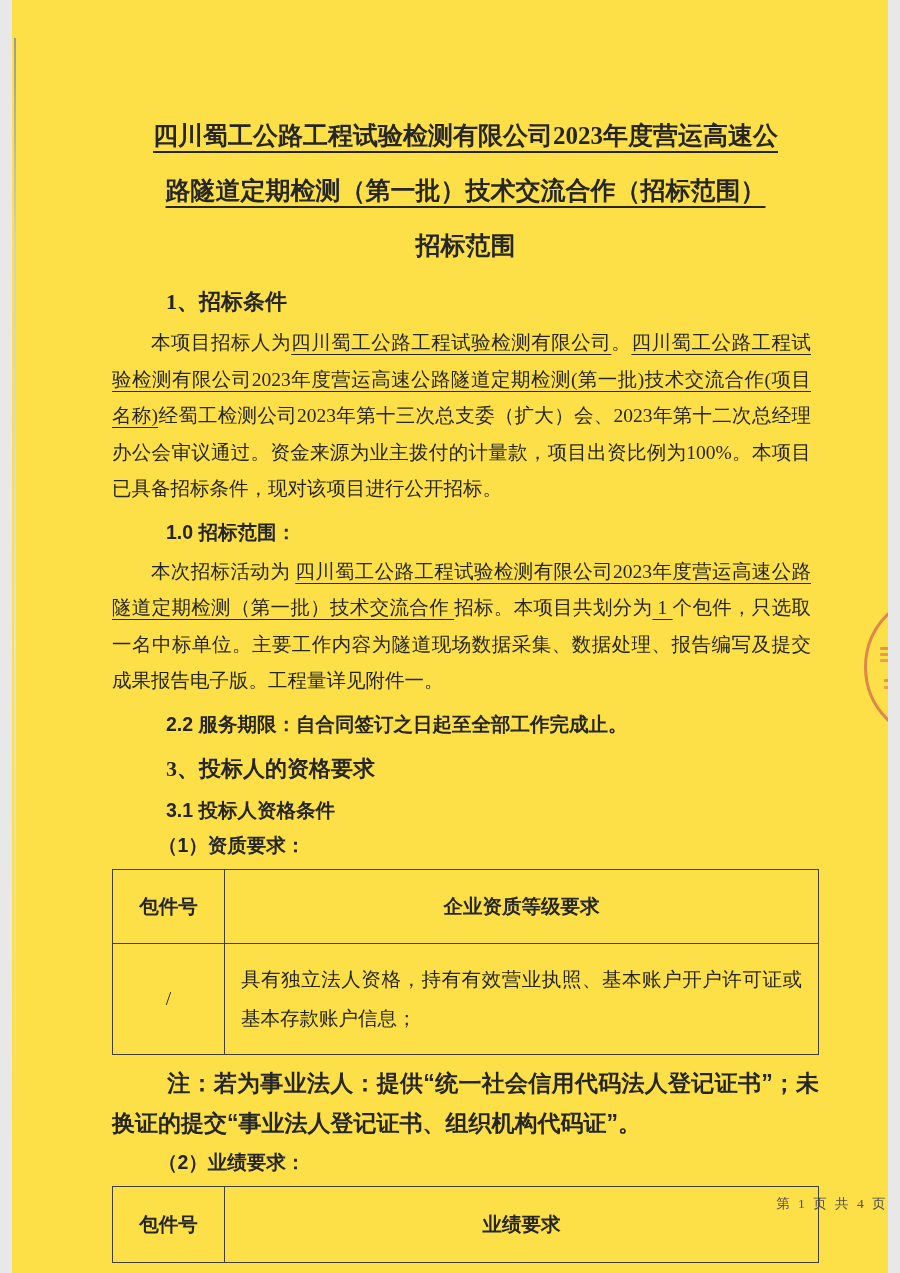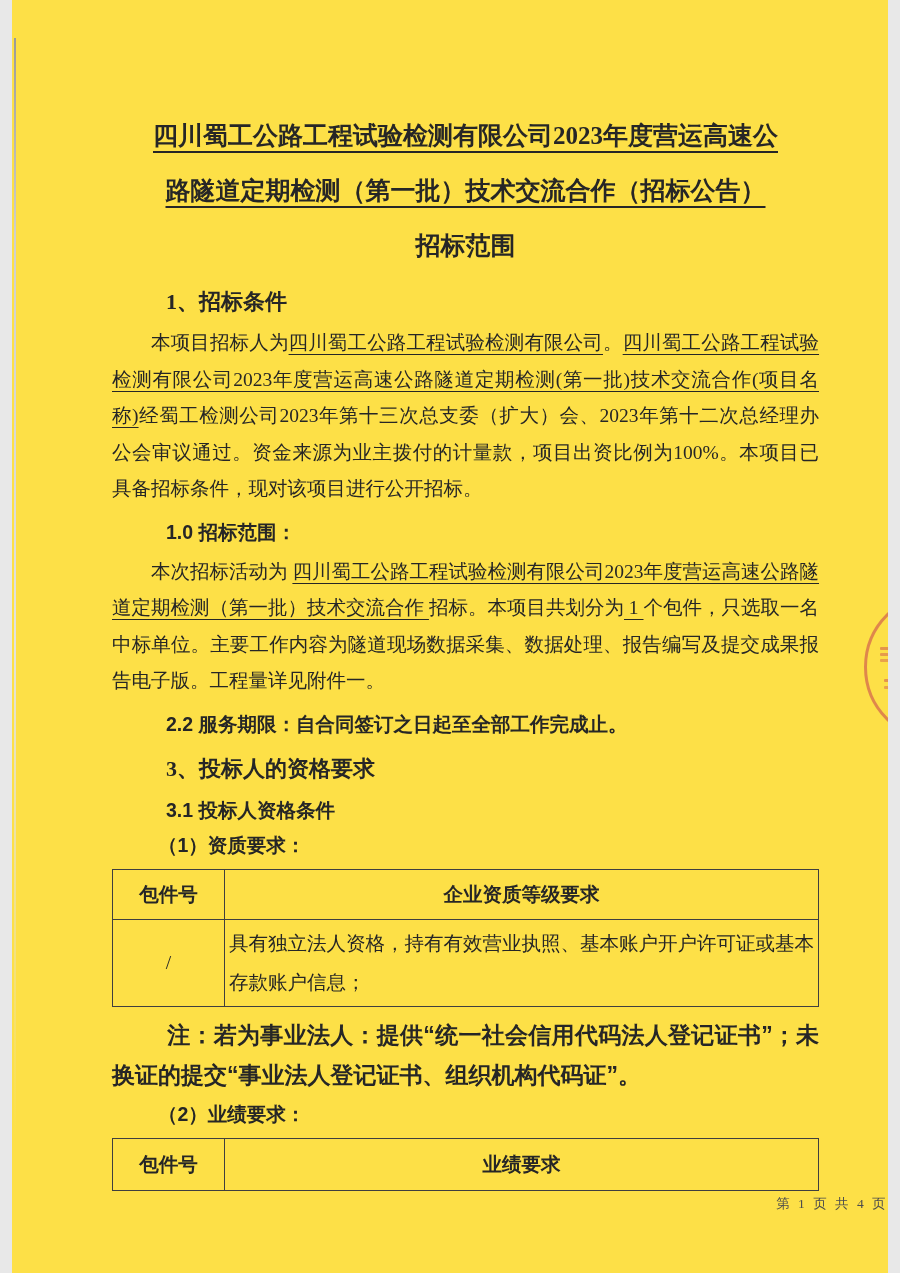--- a/index.html
+++ b/index.html
@@ -35,21 +35,21 @@
     margin:8px 0 0 0;padding-left:54px;
   }
   .h-item{
     font-family:"Liberation Sans","DejaVu Sans",sans-serif;
     font-weight:bold;font-size:19.5px;line-height:30px;
     margin:4px 0 0 0;padding-left:46px;
   }
 
   
   .body-p{
-    margin:6px 0 0 0;
+    margin:6px 8px 0 0;
     font-size:19.5px;line-height:36.5px;
     text-align:justify;text-indent:2em;
   }
   .body-p .u{
     text-decoration:underline;text-underline-offset:5px;text-decoration-thickness:1px;
   }
 
   .note-p{
     font-family:"Liberation Sans","DejaVu Sans",sans-serif;
     font-weight:bold;font-size:23px;line-height:40px;
@@ -57,21 +57,21 @@
   }
 
   
   table.req-table{
     border-collapse:collapse;width:707px;margin-top:9px;
     table-layout:fixed;
   }
   table.req-table th,table.req-table td{
     border:1.6px solid #3f3f3f;
     font-size:19.5px;
-    padding:4px;
+    padding:16px;
     margin-top:36px;
   }
   table.req-table th{
     font-family:"Liberation Sans","DejaVu Sans",sans-serif;
     font-weight:bold;text-align:center;height:41px;
   }
   col.c1{width:112px;}
   td.cell-slash{text-align:center;font-size:21px;height:74px;}
   td.cell-text{
     text-align:justify;line-height:39px;vertical-align:top;
@@ -106,21 +106,21 @@
 
   <div class="seal">
     <i class="frag f1"></i>
     <i class="frag f2"></i>
   </div>
 
   <div class="content">
 
     <h1 class="title">
       <span class="t-line u">四川蜀工公路工程试验检测有限公司2023年度营运高速公</span>
-      <span class="t-line u">路隧道定期检测（第一批）技术交流合作（招标公告）</span>
+      <span class="t-line u">路隧道定期检测（第一批）技术交流合作（招标范围）</span>
       <span class="t-line">招标范围</span>
     </h1>
 
     <div class="h-sec">1、招标条件</div>
 
     <p class="body-p"><span>本项目招标人为</span><span class="u">四川蜀工公路工程试验检测有限公司</span><span>。</span><span class="u">四川蜀工公路工程试验检测有限公司2023年度营运高速公路隧道定期检测(第一批)技术交流合作(项目名称)</span><span>经蜀工检测公司2023年第十三次总支委（扩大）会、2023年第十二次总经理办公会审议通过。资金来源为业主拨付的计量款，项目出资比例为100%。本项目已具备招标条件，现对该项目进行公开招标。</span></p>
 
 
     <div class="h-sub">1.0 招标范围：</div>
 

